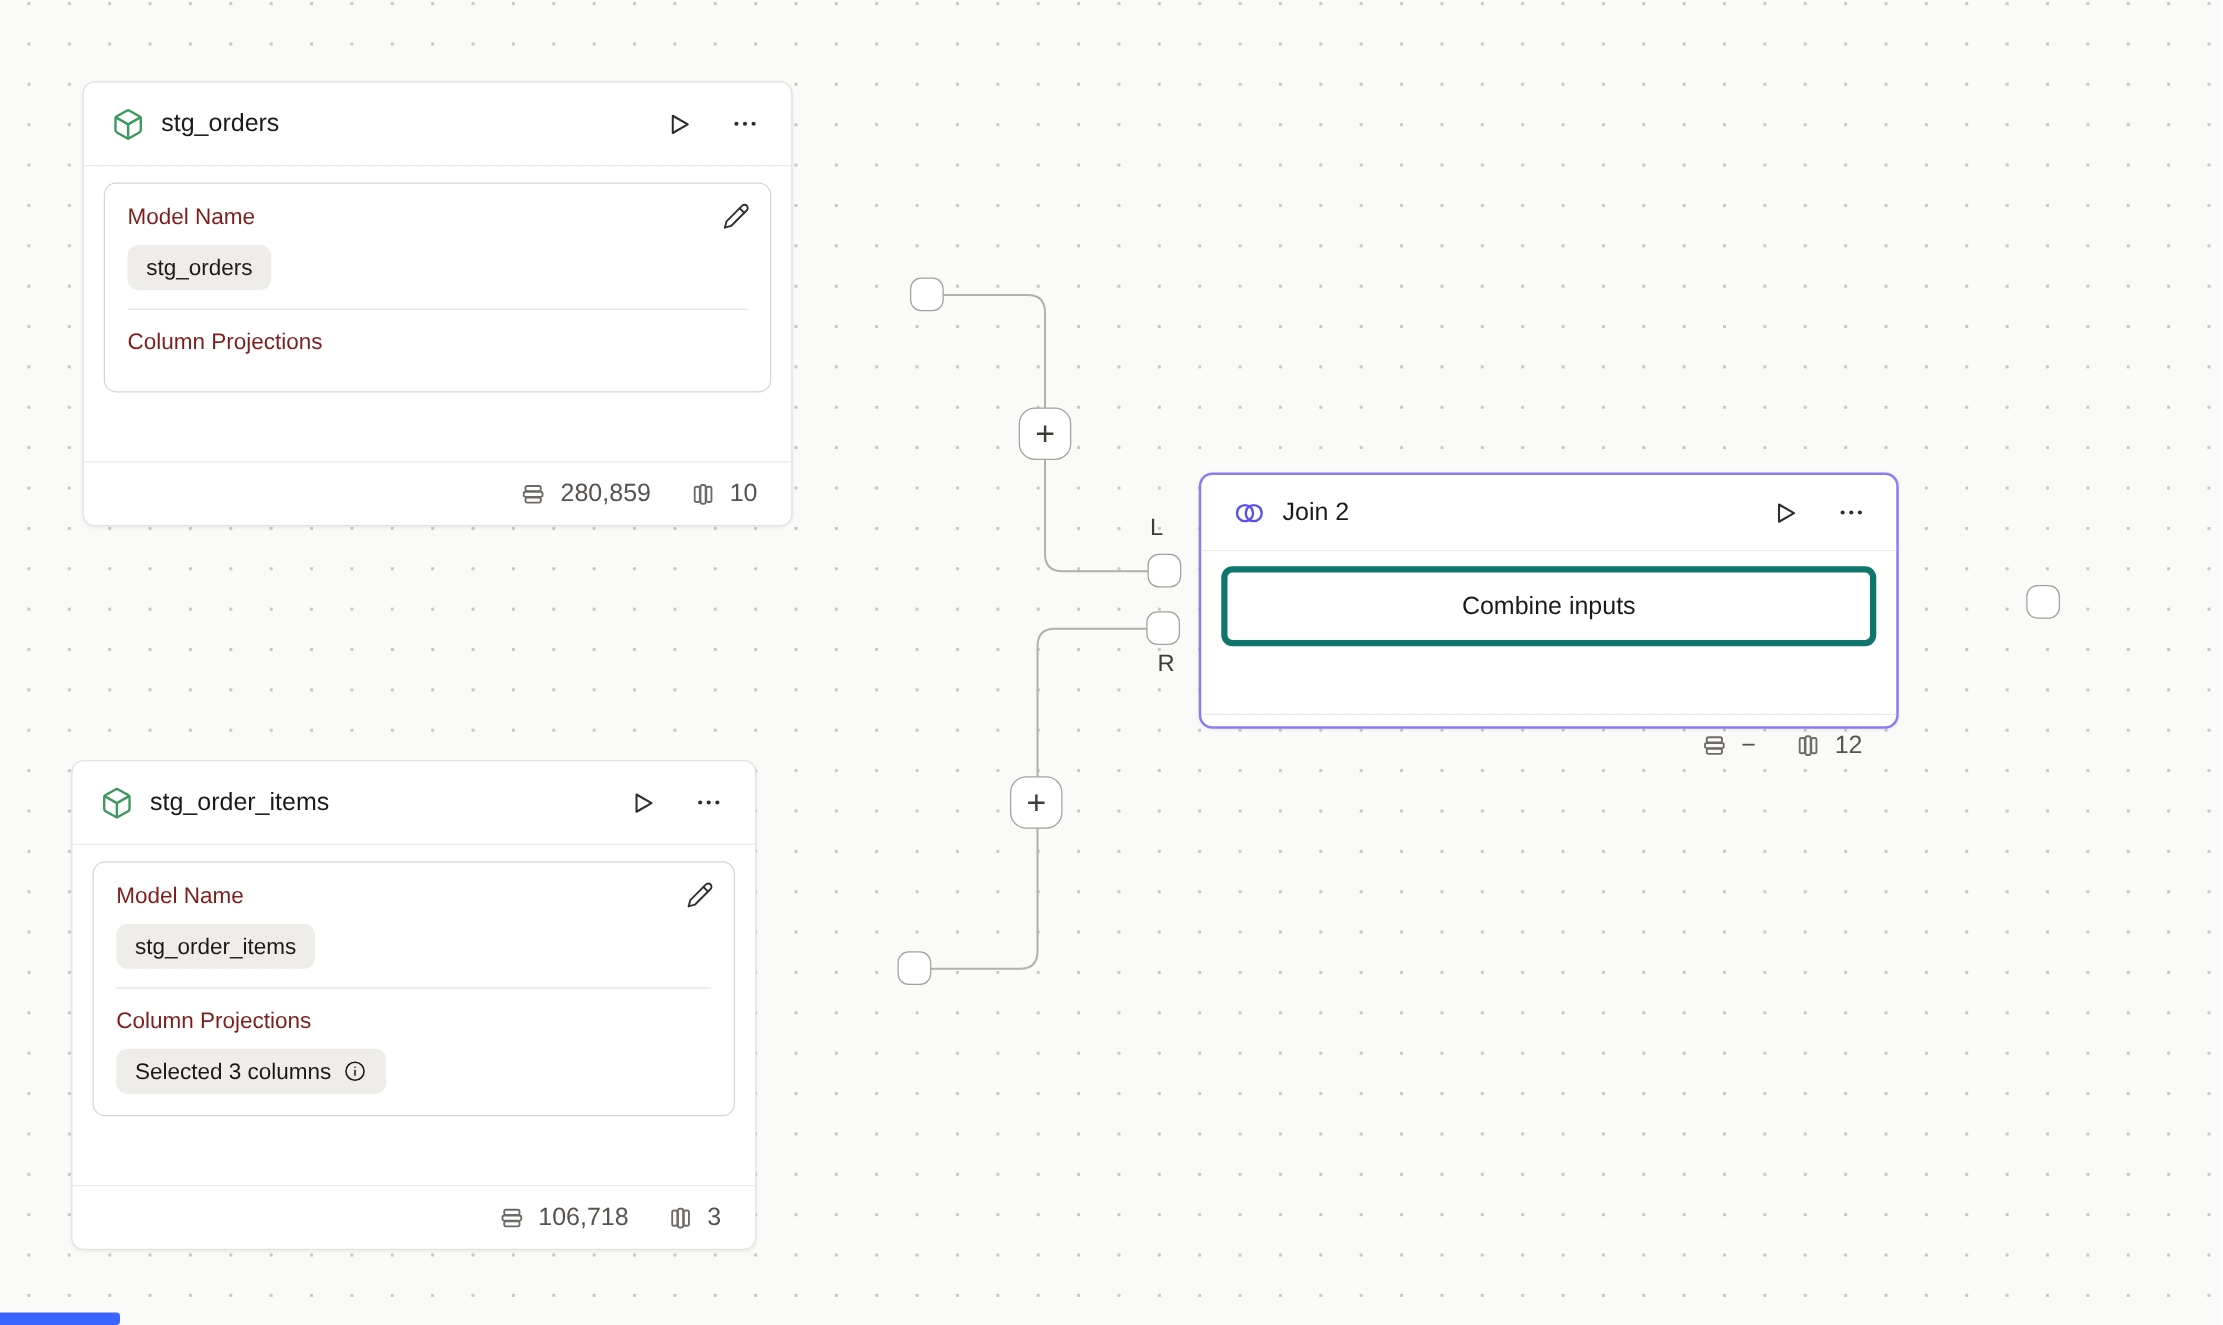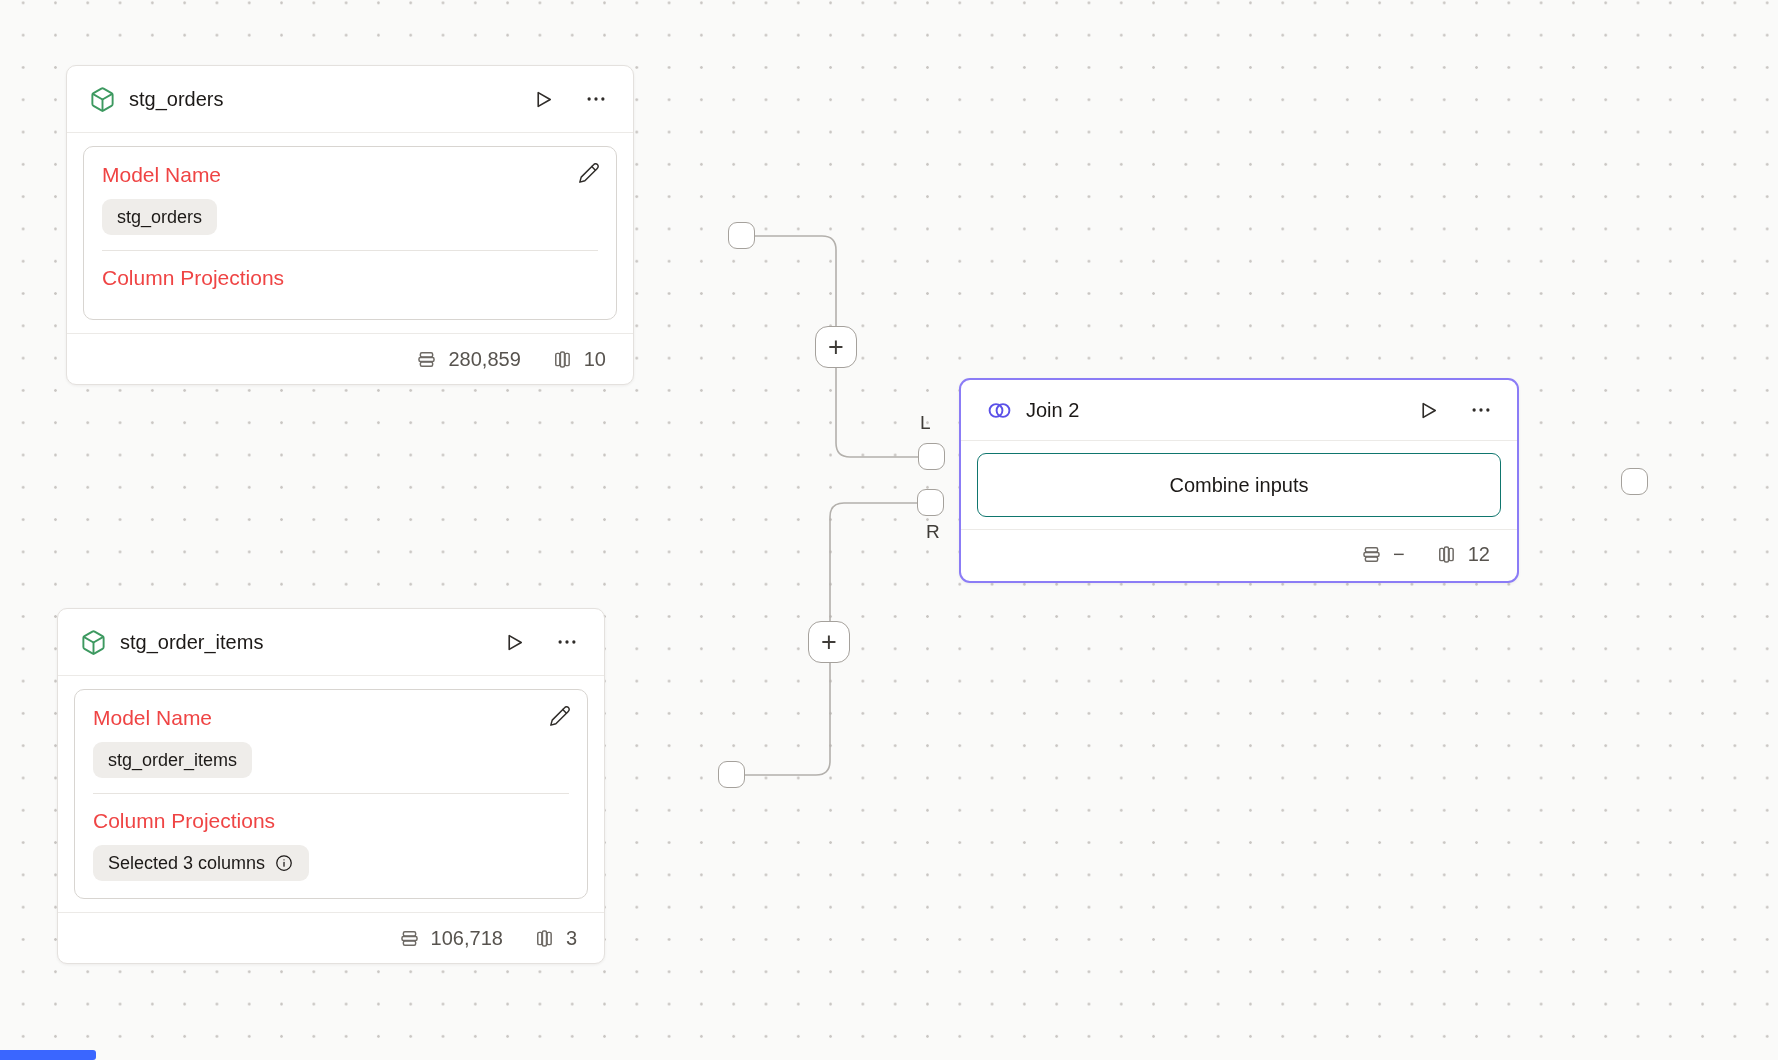--- a/index.html
+++ b/index.html
@@ -30,49 +30,49 @@
   .node-title { flex:1; font-size:20px; font-weight:500; color:#1C1917; }
   .header-actions { display:flex; align-items:center; gap:30px; }
   .icon-btn { display:flex; align-items:center; justify-content:center; cursor:pointer; background:none; border:none; padding:0; }
 
   .node-body { padding:13px 16px; }
   .inner-card {
     position:relative;
     border:1px solid #D8D5D1; border-radius:10px;
     padding:16px 18px 17px;
   }
-  .field-label { font-size:21px; color:#ef4444; margin-bottom:12px; }
+  .field-label { font-size:18px; color:#7f1d1d; margin-bottom:12px; }
   .pill {
     display:inline-flex; align-items:center; gap:9px;
     background:#EFEDEA; border-radius:9px;
     padding:6px 15px; font-size:18px; font-weight:500; color:#1C1917;
     line-height:24px;
   }
   .inner-divider { border:none; border-top:1px solid #E7E4E0; margin:15px 0; }
   .edit-btn { position:absolute; top:15px; right:16px; }
 
   .node-footer {
     border-top:1px solid #ECEAE7;
     height:51px; display:flex; align-items:center; justify-content:flex-end;
     gap:11px; padding:0 27px;
-    font-size:20px; color:#57534E;
+    font-size:20px; color:#57534E;margin-top:42px;
   }
   .footer-spacer { width:9px; }
 
   
   #node-join {
     position:absolute; left:959px; top:378px; width:560px; height:205px;
     background:#fff; border:2px solid #8B7CF6; border-radius:11px;
     box-shadow:0 1px 3px rgba(28,25,23,.06);
   }
   #node-join .node-header { height:61px; padding:0 25px; }
   #node-join .node-body { padding:12px 16px; }
   .combine-btn {
     width:100%; height:64px; background:#fff;
-    border:1px solid #0f766e; border-radius:9px;
+    border:5px solid #0f766e; border-radius:9px;
     font-family:inherit; font-size:20px; font-weight:500; color:#1C1917;
     cursor:pointer;
   }
   #node-join .node-footer { height:50px; }
 
   
   .port {
     position:absolute; width:27px; height:27px;
     background:#fff; border:1.5px solid #A5A19C; border-radius:9px;
   }

